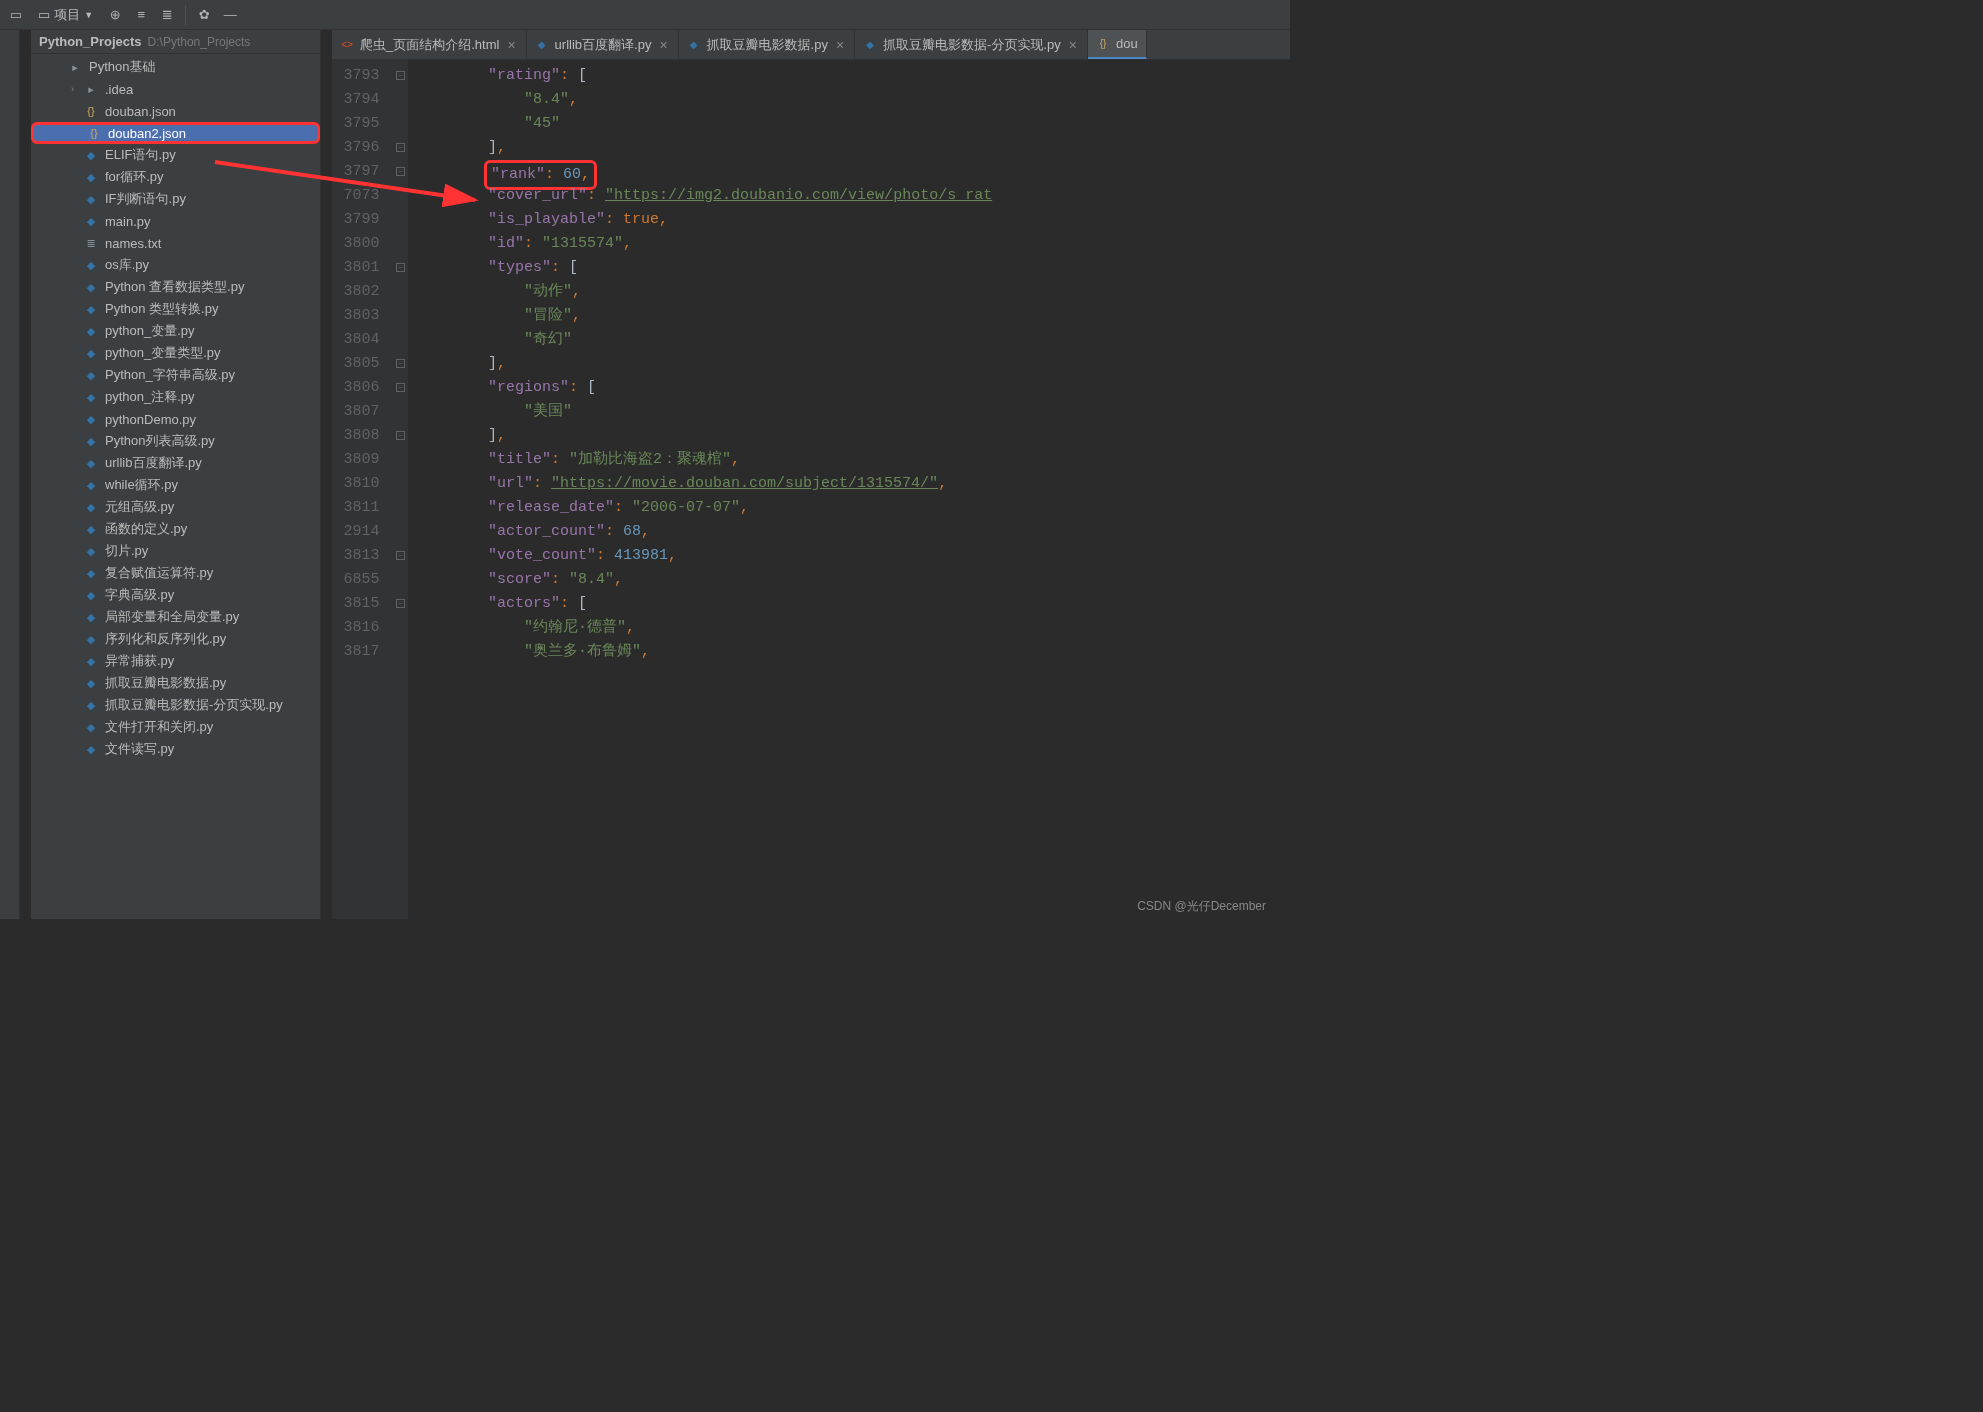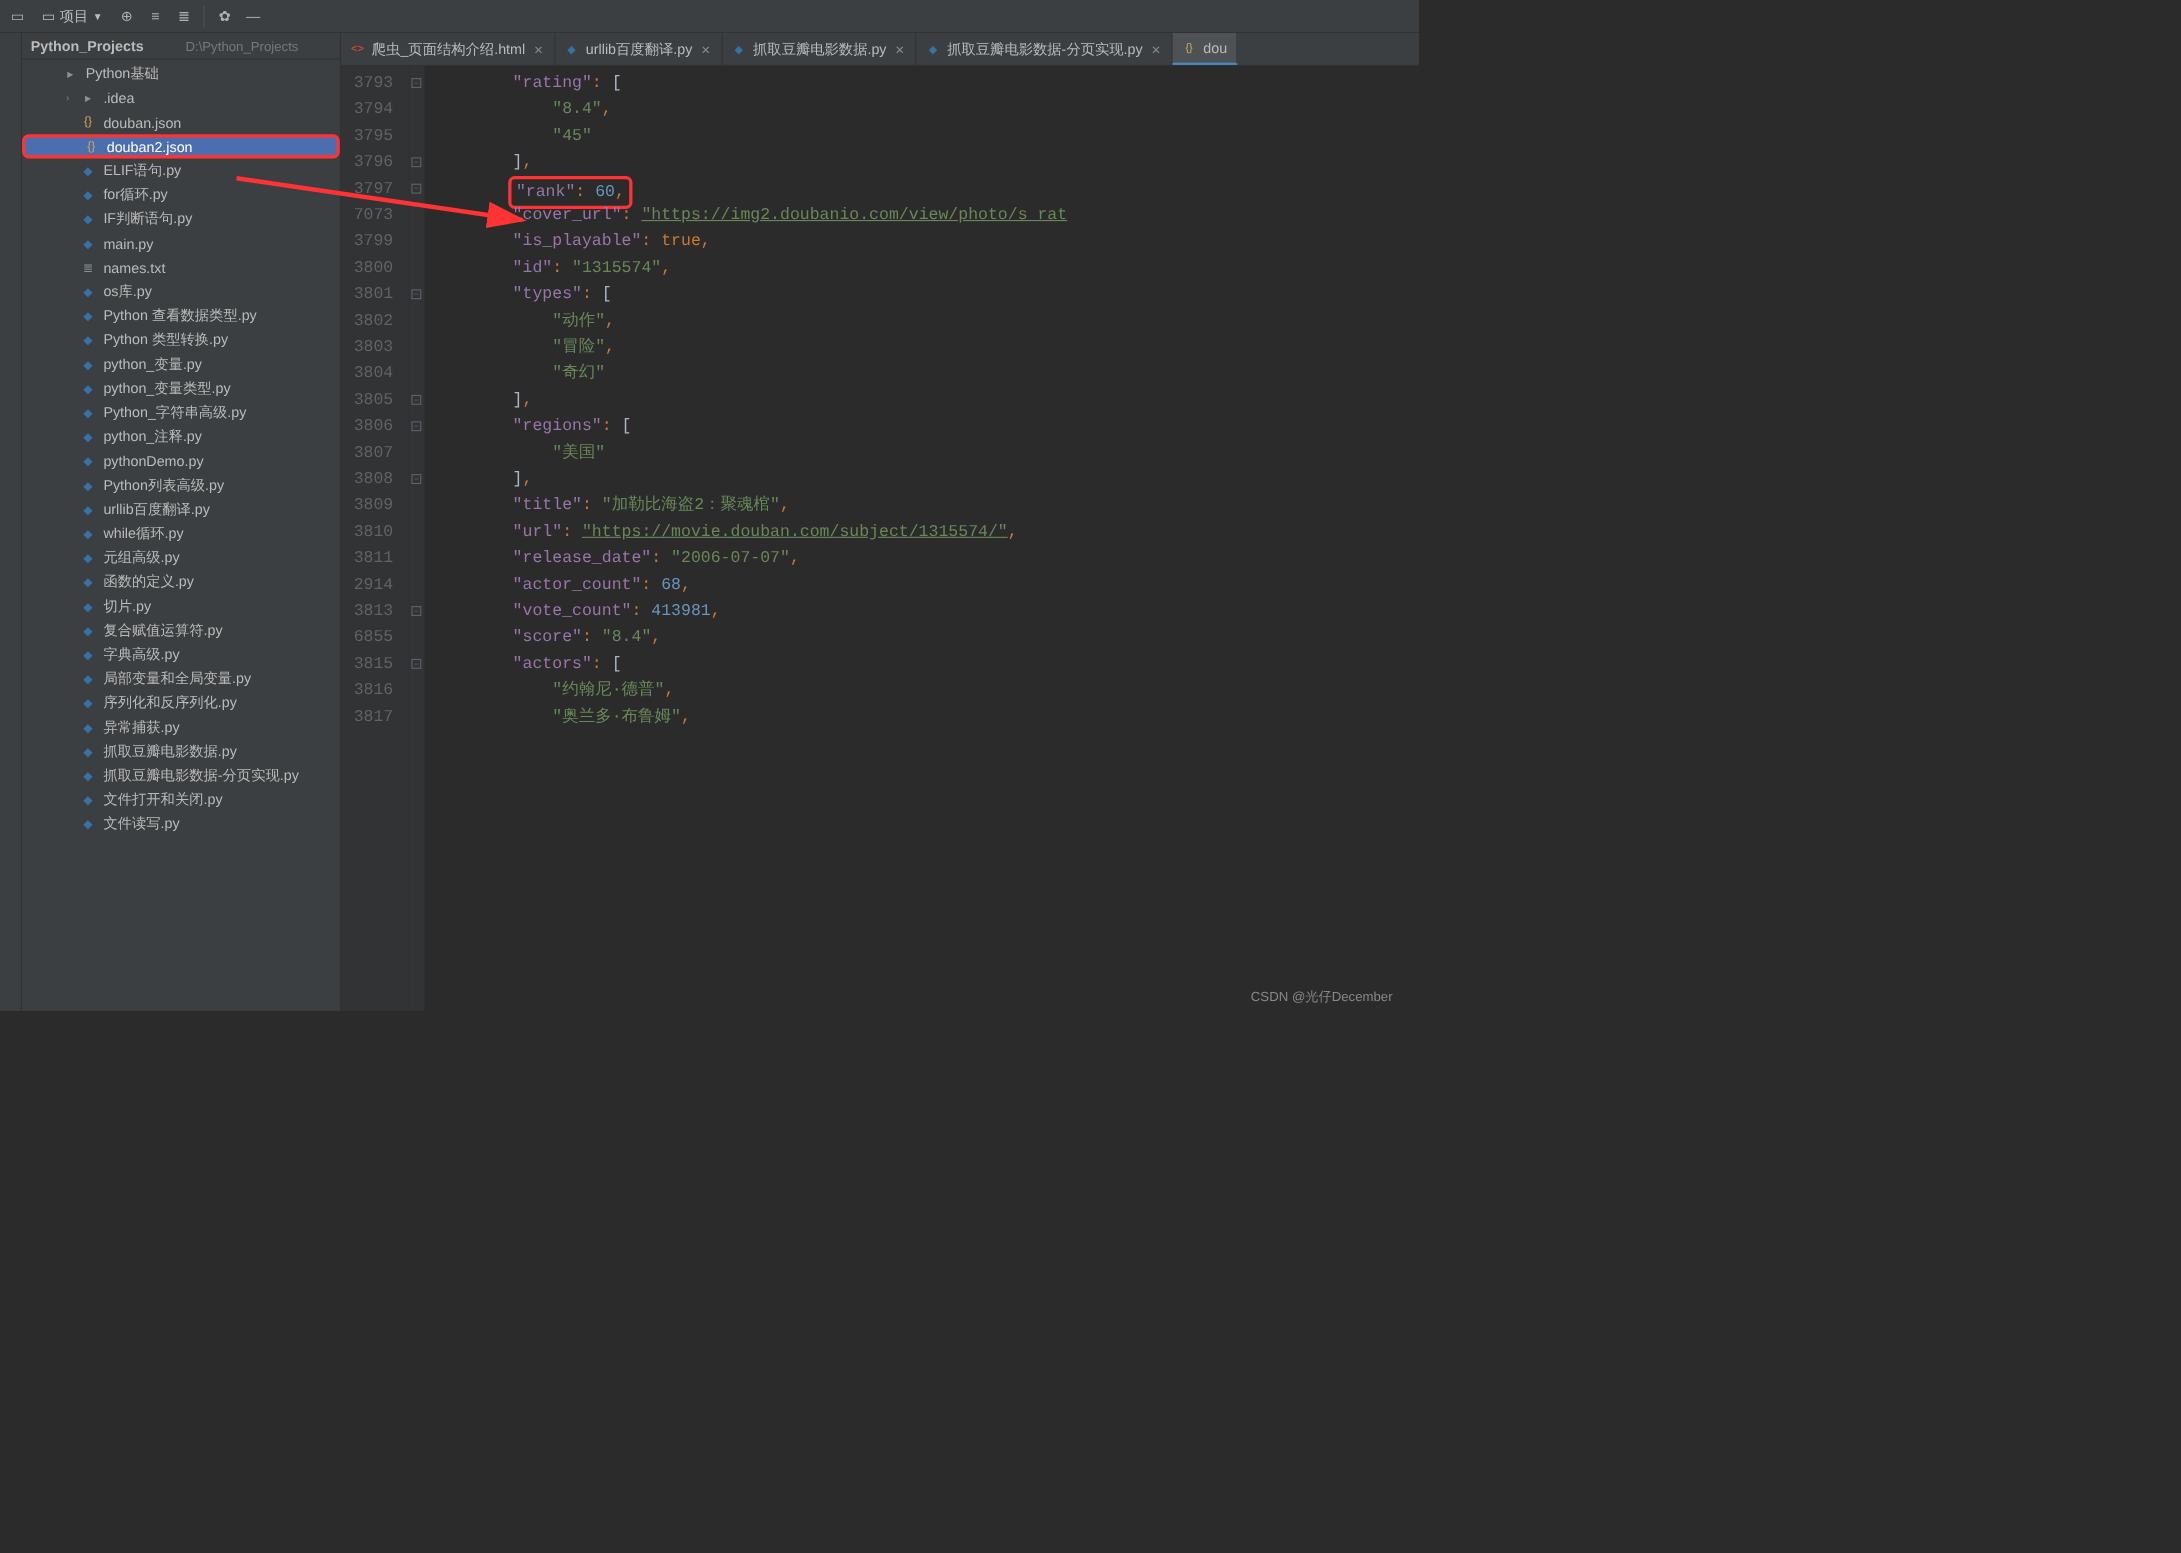--- a/index.html
+++ b/index.html
@@ -41,20 +41,21 @@
 }
 .toolbar-sep {
   width: 1px;
   height: 20px;
   background: #515151;
   margin: 0 4px;
 }
 .main-area {
   display: flex;
   height: calc(100% - 30px);
+  gap: 11px;
 }
 .side-tab {
   width: 20px;
   background: #3c3f41;
   border-right: 1px solid #323232;
 }
 .project-panel {
   width: 290px;
   background: #3c3f41;
   border-right: 1px solid #323232;
@@ -62,21 +63,21 @@
 }
 .project-header {
   padding: 4px 8px;
   font-size: 13px;
   display: flex;
   align-items: baseline;
   gap: 6px;
   border-bottom: 1px solid #323232;
 }
 .proj-name { color: #bbbbbb; font-weight: bold; }
-.proj-path { color: #787878; font-size: 12px; margin-left: 32px; }
+.proj-path { color: #787878; font-size: 12px; }
 .tree {
   padding: 2px 0;
   overflow-y: auto;
   height: calc(100% - 26px);
 }
 .tree-item {
   display: flex;
   align-items: center;
   height: 22px;
   padding-left: 8px;

